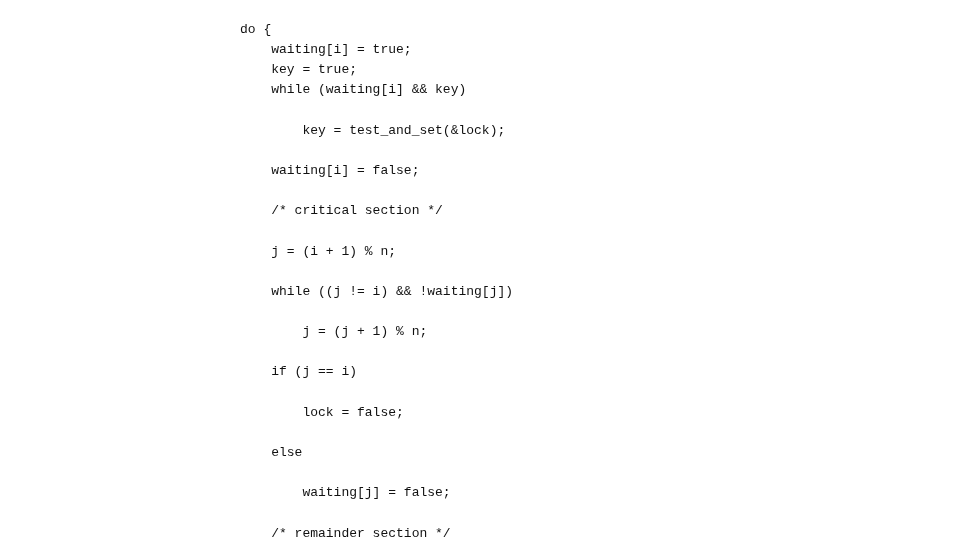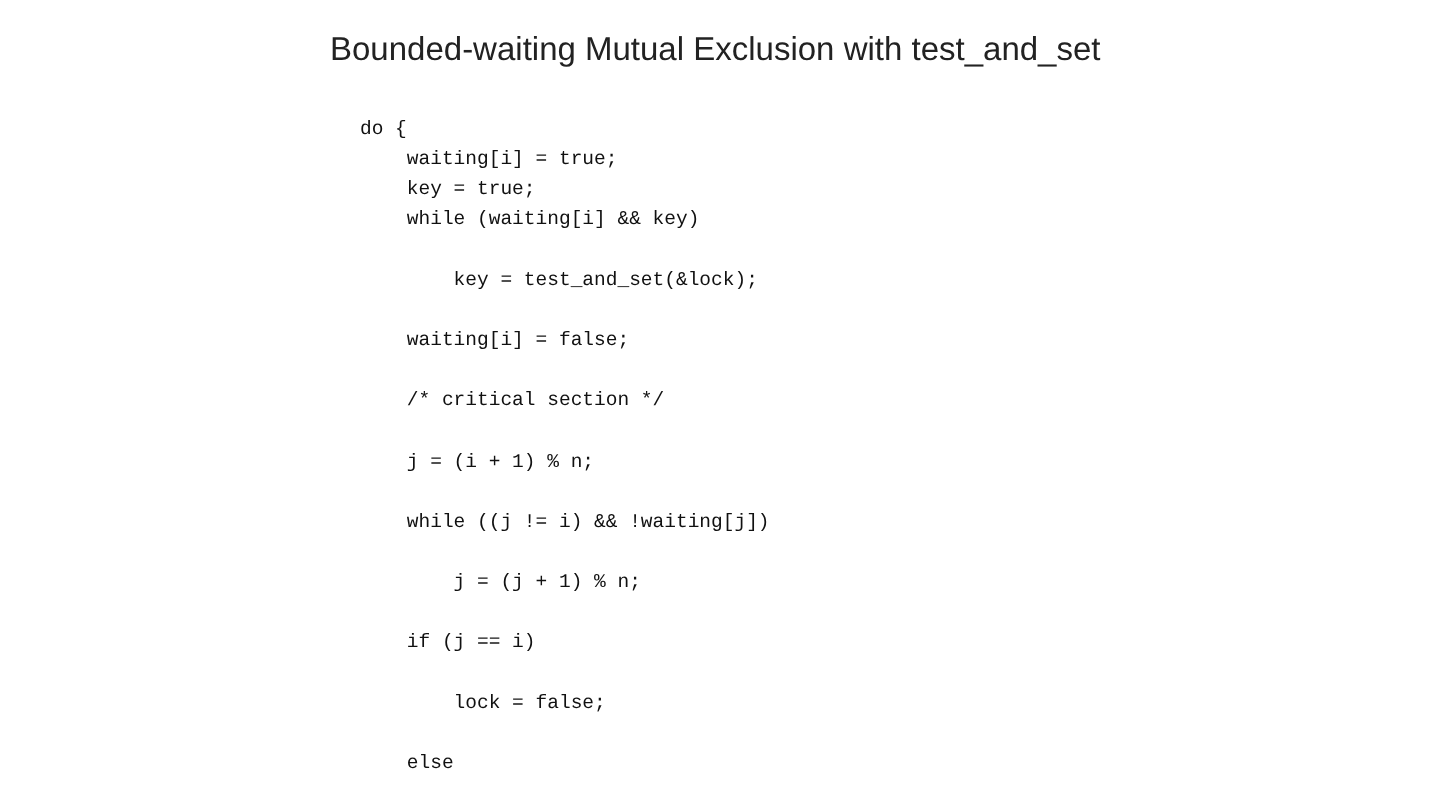--- a/index.html
+++ b/index.html
@@ -33,21 +33,20 @@
       color: #111111;
       line-height: 1.55;
       margin-left: 210px;
       white-space: pre;
     }
   </style>
 </head>
 <body>
 
 <div class="page-container">
-  <h1 class="title">Bounded-waiting Mutual Exclusion with test_and_set</h1>
   <div class="code-block" id="code-output">do {
     waiting[i] = true;
     key = true;
     while (waiting[i] &amp;&amp; key)
 
         key = test_and_set(&amp;lock);
 
     waiting[i] = false;
 
     /* critical section */

